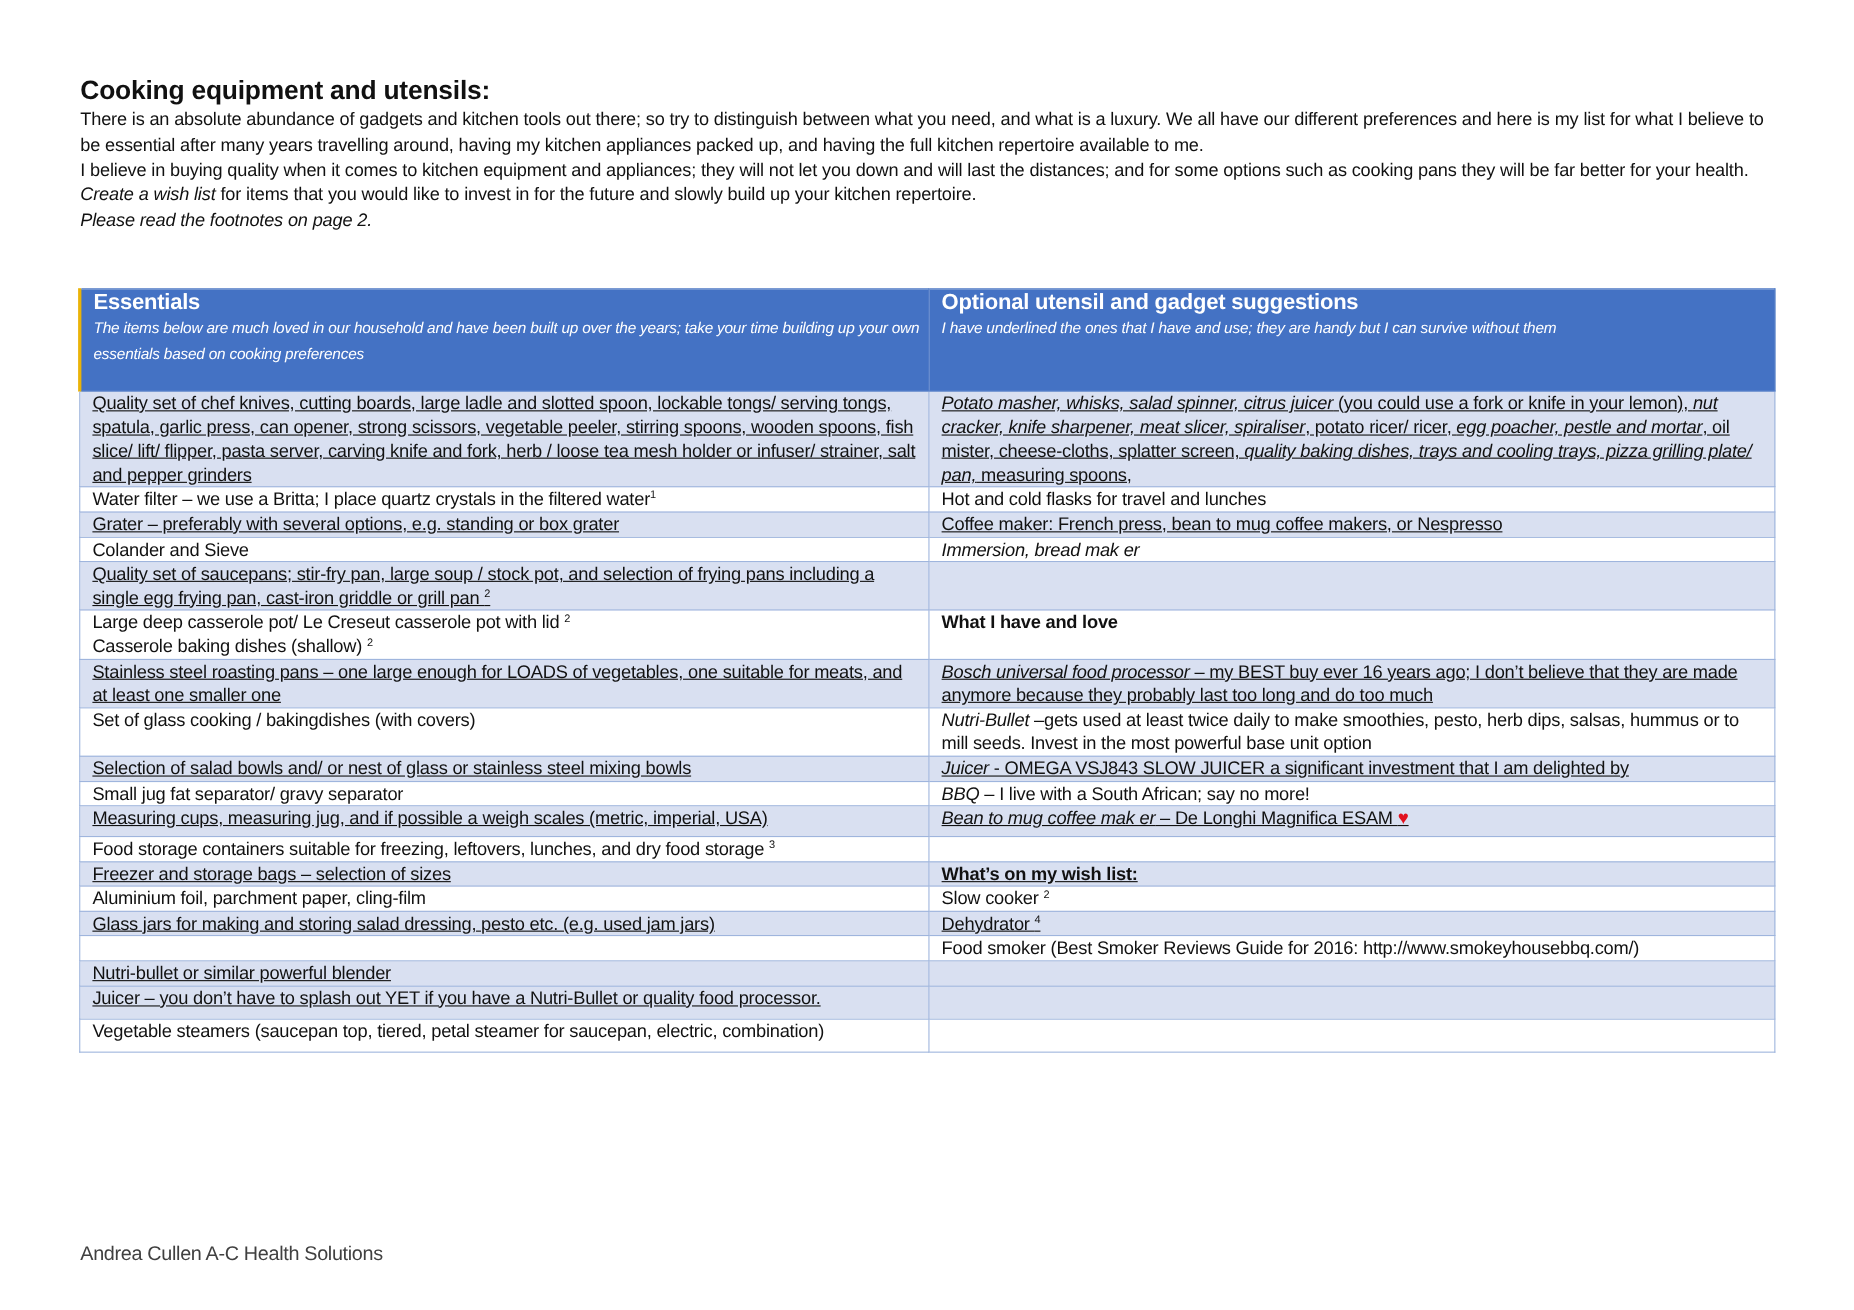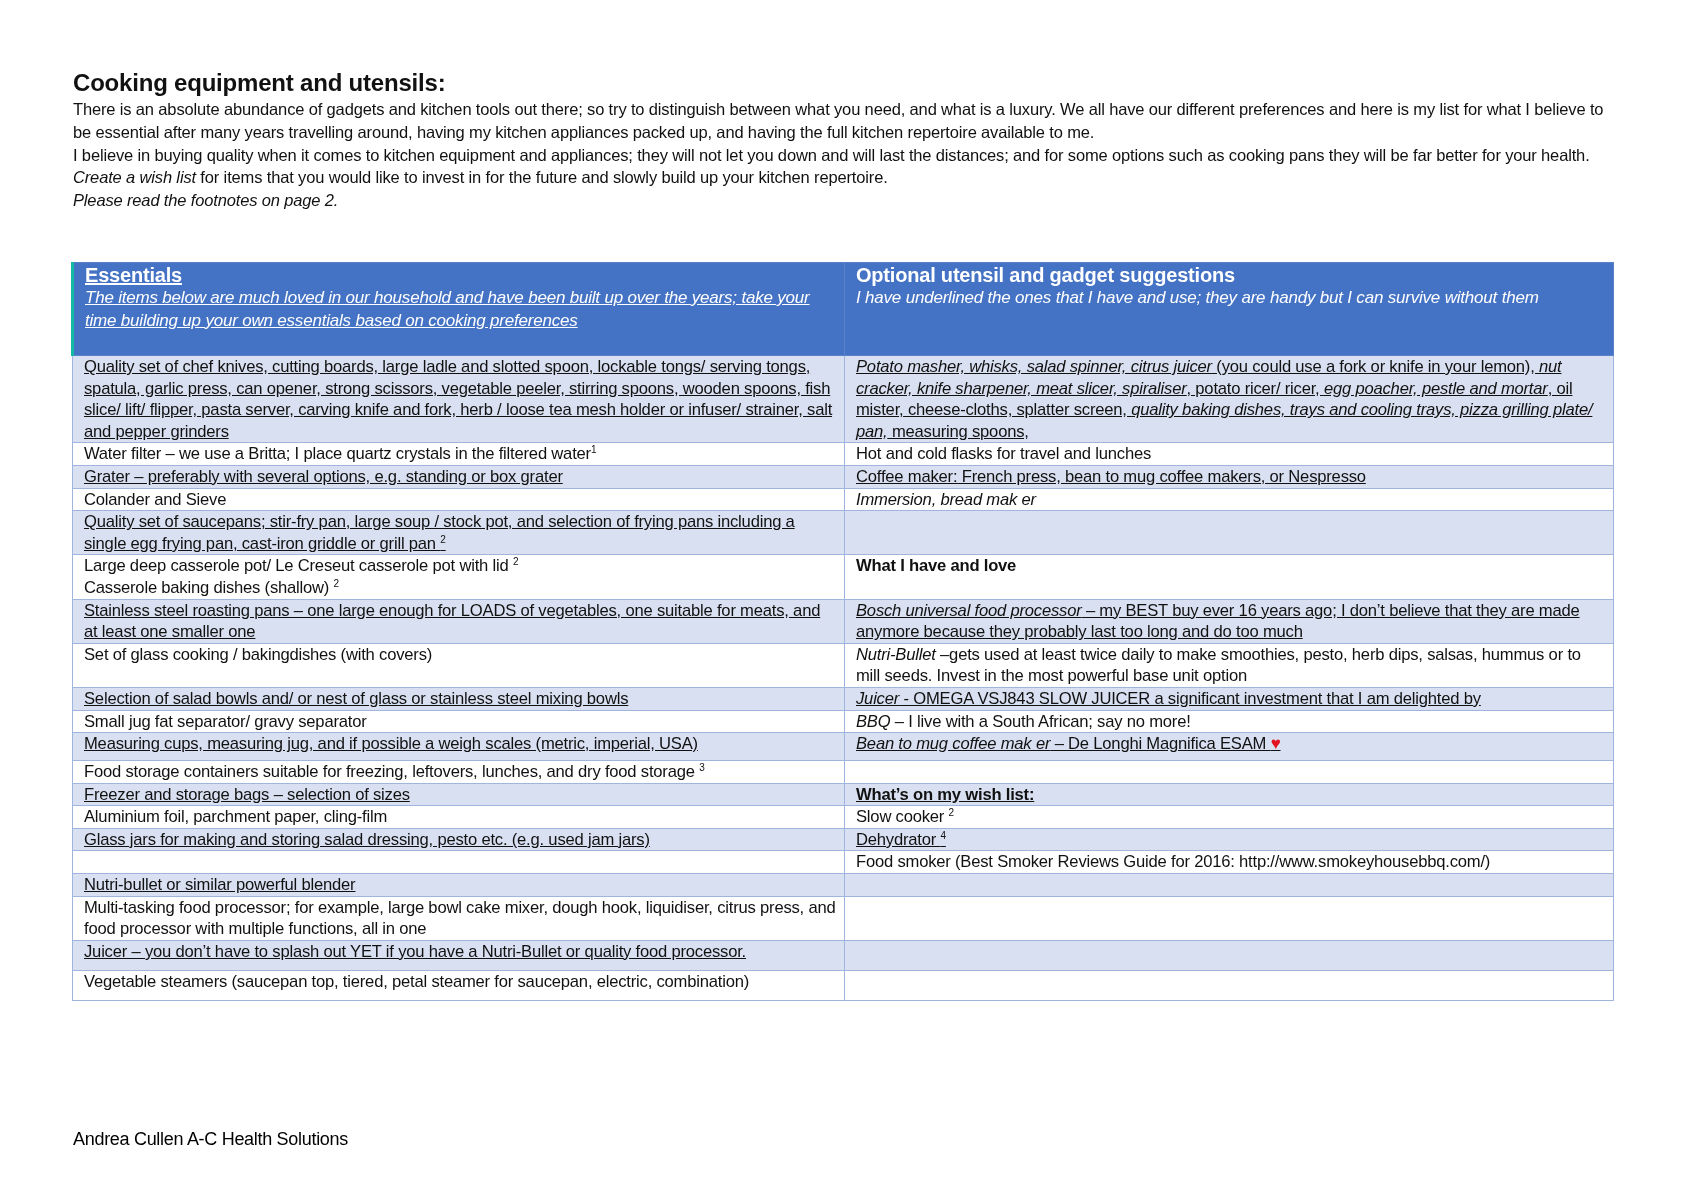--- a/index.html
+++ b/index.html
@@ -10,33 +10,33 @@
     .intro { font-size: 16.5px; line-height: 22.8px; letter-spacing: -0.15px; }
     .intro p { margin: 0; }
     .intro em { font-style: italic; }
 
     table.grid { position: absolute; left: 71px; top: 262px; width: 1541px; border-collapse: collapse;
                  font-size: 16.6px; line-height: 21.6px; letter-spacing: -0.2px; table-layout: fixed; }
     table.grid col.c1 { width: 772px; }
     table.grid col.c2 { width: 769px; }
     table.grid td { border: 1.5px solid #9fb5dd; vertical-align: top; padding: 0 8px 0 11px; }
     table.grid tr.hdr td { background: #4472c4; color: #fff; height: 92px; border-color: #5a82c9; }
-    table.grid tr.hdr td:first-child { border-left: 3px solid #14b8a6; text-decoration: underline; }
+    table.grid tr.hdr td:first-child { border-left: 3px solid #eab308; }
     .hdr-title { font-size: 20px; font-weight: bold; line-height: 24px; margin-top: 0; }
-    .hdr-sub { font-style: italic; font-size: 17px; line-height: 22.5px; }
+    .hdr-sub { font-style: italic; font-size: 14px; line-height: 22.5px; }
     tr.shade td { background: #d9e0f1; text-decoration: underline; }
     tr.plain td { background: #ffffff; }
     td.bold { font-weight: bold; }
     .it { font-style: italic; }
     sup { font-size: 10px; line-height: 0; vertical-align: 6px; }
     .heart { color: #e2121f; font-size: 17px; }
     .h2row { height: 30px; }
     .h1row { height: 22px; margin-left: 16px; }
     .footer { position: absolute; left: 73px; top: 1129px; font-family: "Liberation Sans", sans-serif;
-              font-size: 18px; letter-spacing: -0.3px; color: #000000; }
+              font-size: 18px; letter-spacing: -0.3px; color: #404040; }
   </style>
 </head>
 <body>
 
 <div class="page">
   <h1 class="title">Cooking equipment and utensils:</h1>
   <div class="intro">
     <p>There  is an absolute  abundance  of gadgets  and kitchen tools out there; so try to distinguish  between  what  you need, and what  is a luxury. We all have  our different preferences  and here is my list for  what  I believe  to be essential after many years travelling  around,  having  my kitchen appliances packed up, and having  the full kitchen repertoire  available  to me.</p>
     <p><span>I believe  in buying quality when it comes to kitchen equipment  and appliances; they will not let you down  and will last the distances; and for some options such as cooking pans they will be far better for  your health. </span><em>Create  a wish list</em><span> for  items that you would  like to invest in for the future  and slowly build up your kitchen repertoire.</span></p>
     <p><em>Please read  the footnotes  on page  2.</em></p>
@@ -122,24 +122,20 @@
     <td><span>Dehydrator </span><sup>4</sup></td>
   </tr>
   <tr class="plain h1row">
     <td></td>
     <td>Food smoker (Best Smoker Reviews Guide for 2016: http://www.smokeyhousebbq.com/)</td>
   </tr>
   <tr class="shade h1row">
     <td>Nutri-bullet or similar powerful blender</td>
     <td></td>
   </tr>
-  <tr class="plain h2row">
-    <td>Multi-tasking food processor; for example, large bowl cake mixer, dough hook, liquidiser, citrus press, and food processor with multiple functions, all in one</td>
-    <td></td>
-  </tr>
   <tr class="shade h2row">
     <td>Juicer – you don’t have  to splash out YET if you have  a Nutri-Bullet or quality food processor.</td>
     <td></td>
   </tr>
   <tr class="plain h2row">
     <td>Vegetable steamers (saucepan top, tiered, petal steamer for saucepan, electric, combination)</td>
     <td></td>
   </tr>
 </tbody>
   </table>

